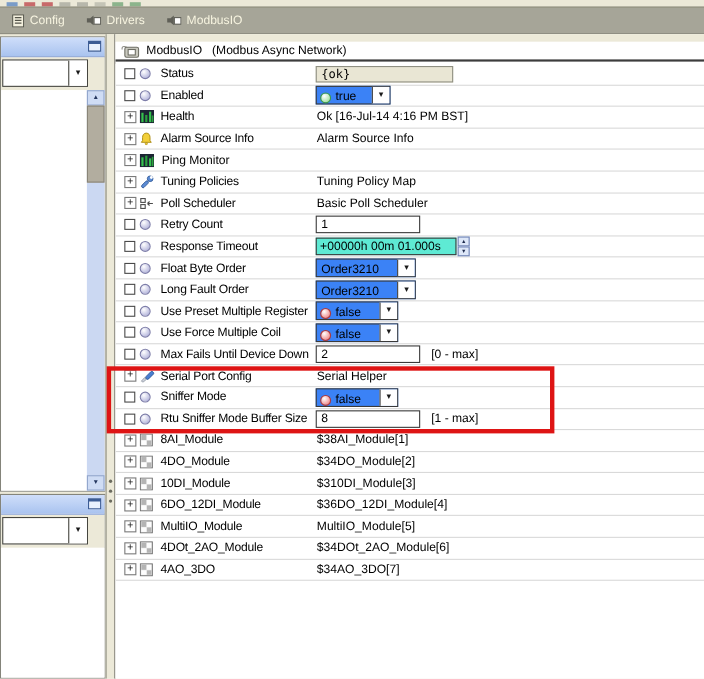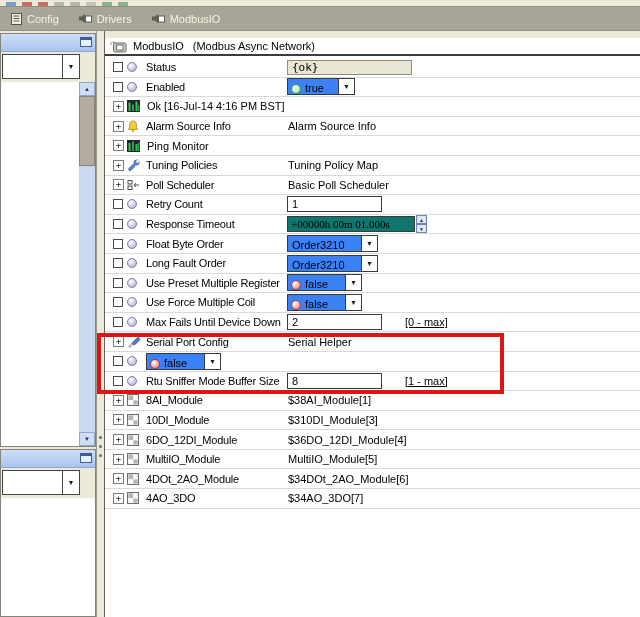--- a/index.html
+++ b/index.html
@@ -57,23 +57,23 @@
 
   .cb { width:10px; height:10px; background:#fff; border:1px solid #4a4a4a; display:inline-block; }
   .plus { width:11px; height:11px; background:#fff; border:1px solid #7a7a7a; display:flex; align-items:center; justify-content:center; }
   .plus::before { content:"+"; font-family:"DejaVu Sans Mono", monospace; font-size:9px; line-height:9px; color:#222; }
 
   .orb { width:10px; height:10px; border-radius:50%; display:inline-block; }
 
   .val-readonly { width:125px; height:15px; background:#e9e6d4; border:1px solid #8f8f82; font-family:"DejaVu Sans Mono", monospace; font-size:11px; padding:0 0 0 4px; line-height:13px; }
   .val-field { width:252px; height:16px; background:#e9e6d4; border:1px solid #3a3a3a; }
   .val-input { width:95px; height:16px; background:#fff; border:1px solid #3a3a3a; padding-left:4px; line-height:14px; }
-  .val-time { width:128px; height:16px; background:#0f766e; border:1px solid #3a3a3a; font-family:Liberation Serif, serif; font-size:11px; padding-left:3px; line-height:14px; }
+  .val-time { width:128px; height:16px; background:#5eead4; border:1px solid #3a3a3a; font-family:Liberation Sans, sans-serif; font-size:11px; padding-left:3px; line-height:14px; }
   .val-text { padding-left:1px; }
-  .suffix { margin-left:23px;text-decoration:underline; }
+  .suffix { margin-left:10px; }
 
   .dd { height:17px; background:#3b82f6; border:1px solid #3a3a3a; display:inline-flex; align-items:flex-end; }
   .dd .orb { margin-left:3px; }
   .dd-text { flex:1; padding-left:4px; }
   .dd-btn { width:16px; align-self:stretch; border-left:1px solid #3a3a3a; background:#fff; display:flex; align-items:center; justify-content:center; }
   .dd-btn::before { content:"▼"; font-size:7px; color:#1a1a1a; }
 
   .spin { width:11px; height:18px; margin-left:1px; display:flex; flex-direction:column; }
   .spin span { flex:1; background:#dde7f8; border:1px solid #6f83b5; display:flex; align-items:center; justify-content:center; }
   .spin .su::before { content:"▲"; font-size:5px; color:#1d2a4d; }
@@ -217,20 +217,21 @@
             <span style="display: flex;">
               <svg width="13" height="12" viewBox="0 0 13 12">
                 <rect width="13" height="12" fill="#1c2433"></rect>
                 <rect x="1.5" y="2.5" width="2" height="8.5" fill="#35c24d"></rect>
                 <rect x="5" y="4.5" width="2" height="6.5" fill="#2aa03e"></rect>
                 <rect x="8.5" y="1.5" width="2" height="9.5" fill="#35c24d"></rect>
                 <rect x="11" y="5" width="1.5" height="6" fill="#2aa03e"></rect>
               </svg>
             </span>
           </span>
+          <span class="label-col">Health</span>
           <span class="val-col">
             <span class="val-text">Ok [16-Jul-14 4:16 PM BST]</span>
           </span>
         </div>
         <div class="row">
           <span class="lead-col">
             <span class="plus"></span>
           </span>
           <span class="icon-col">
             <span style="display: flex;">
@@ -420,20 +421,21 @@
             <span class="val-text">Serial Helper</span>
           </span>
         </div>
         <div class="row">
           <span class="lead-col">
             <span class="cb"></span>
           </span>
           <span class="icon-col">
             <span class="orb" style="background: radial-gradient(circle at 35% 30%, rgb(255, 255, 255), rgb(185, 186, 222) 75%); border: 1px solid rgb(125, 125, 168);"></span>
           </span>
+          <span class="label-col">Sniffer Mode</span>
           <span class="val-col">
             <span class="dd" style="width: 75px;">
               <span class="orb" style="background: radial-gradient(circle at 35% 30%, rgb(255, 255, 255), rgb(240, 144, 144) 75%); border: 1px solid rgb(176, 58, 58);"></span>
               <span class="dd-text">false</span>
               <span class="dd-btn"></span>
             </span>
           </span>
         </div>
         <div class="row">
           <span class="lead-col">
@@ -476,100 +478,120 @@
             <span style="display: flex;">
               <svg width="12" height="12" viewBox="0 0 12 12">
                 <rect x="0.5" y="0.5" width="11" height="11" fill="#e9e9e9" stroke="#6e6e6e"></rect>
                 <rect x="1.5" y="1.5" width="4.5" height="4.5" fill="#b4b4b4"></rect>
                 <rect x="6.5" y="6.5" width="4" height="4" fill="#b4b4b4"></rect>
                 <rect x="1.5" y="6.5" width="4.5" height="4" fill="#fdfdfd"></rect>
                 <rect x="6.5" y="1.5" width="4" height="4.5" fill="#fdfdfd"></rect>
               </svg>
             </span>
           </span>
-          <span class="label-col">10DI_Module</span>
-          <span class="val-col">
-            <span class="val-text">$310DI_Module[3]</span>
+          <span class="label-col">4DO_Module</span>
+          <span class="val-col">
+            <span class="val-text">$34DO_Module[2]</span>
           </span>
         </div>
         <div class="row">
           <span class="lead-col">
             <span class="plus"></span>
           </span>
           <span class="icon-col">
             <span style="display: flex;">
               <svg width="12" height="12" viewBox="0 0 12 12">
                 <rect x="0.5" y="0.5" width="11" height="11" fill="#e9e9e9" stroke="#6e6e6e"></rect>
                 <rect x="1.5" y="1.5" width="4.5" height="4.5" fill="#b4b4b4"></rect>
                 <rect x="6.5" y="6.5" width="4" height="4" fill="#b4b4b4"></rect>
                 <rect x="1.5" y="6.5" width="4.5" height="4" fill="#fdfdfd"></rect>
                 <rect x="6.5" y="1.5" width="4" height="4.5" fill="#fdfdfd"></rect>
               </svg>
             </span>
           </span>
-          <span class="label-col">6DO_12DI_Module</span>
-          <span class="val-col">
-            <span class="val-text">$36DO_12DI_Module[4]</span>
+          <span class="label-col">10DI_Module</span>
+          <span class="val-col">
+            <span class="val-text">$310DI_Module[3]</span>
           </span>
         </div>
         <div class="row">
           <span class="lead-col">
             <span class="plus"></span>
           </span>
           <span class="icon-col">
             <span style="display: flex;">
               <svg width="12" height="12" viewBox="0 0 12 12">
                 <rect x="0.5" y="0.5" width="11" height="11" fill="#e9e9e9" stroke="#6e6e6e"></rect>
                 <rect x="1.5" y="1.5" width="4.5" height="4.5" fill="#b4b4b4"></rect>
                 <rect x="6.5" y="6.5" width="4" height="4" fill="#b4b4b4"></rect>
                 <rect x="1.5" y="6.5" width="4.5" height="4" fill="#fdfdfd"></rect>
                 <rect x="6.5" y="1.5" width="4" height="4.5" fill="#fdfdfd"></rect>
               </svg>
             </span>
           </span>
-          <span class="label-col">MultiIO_Module</span>
-          <span class="val-col">
-            <span class="val-text">MultiIO_Module[5]</span>
+          <span class="label-col">6DO_12DI_Module</span>
+          <span class="val-col">
+            <span class="val-text">$36DO_12DI_Module[4]</span>
           </span>
         </div>
         <div class="row">
           <span class="lead-col">
             <span class="plus"></span>
           </span>
           <span class="icon-col">
             <span style="display: flex;">
               <svg width="12" height="12" viewBox="0 0 12 12">
                 <rect x="0.5" y="0.5" width="11" height="11" fill="#e9e9e9" stroke="#6e6e6e"></rect>
                 <rect x="1.5" y="1.5" width="4.5" height="4.5" fill="#b4b4b4"></rect>
                 <rect x="6.5" y="6.5" width="4" height="4" fill="#b4b4b4"></rect>
                 <rect x="1.5" y="6.5" width="4.5" height="4" fill="#fdfdfd"></rect>
                 <rect x="6.5" y="1.5" width="4" height="4.5" fill="#fdfdfd"></rect>
               </svg>
             </span>
           </span>
-          <span class="label-col">4DOt_2AO_Module</span>
-          <span class="val-col">
-            <span class="val-text">$34DOt_2AO_Module[6]</span>
+          <span class="label-col">MultiIO_Module</span>
+          <span class="val-col">
+            <span class="val-text">MultiIO_Module[5]</span>
           </span>
         </div>
         <div class="row">
           <span class="lead-col">
             <span class="plus"></span>
           </span>
           <span class="icon-col">
             <span style="display: flex;">
               <svg width="12" height="12" viewBox="0 0 12 12">
                 <rect x="0.5" y="0.5" width="11" height="11" fill="#e9e9e9" stroke="#6e6e6e"></rect>
                 <rect x="1.5" y="1.5" width="4.5" height="4.5" fill="#b4b4b4"></rect>
                 <rect x="6.5" y="6.5" width="4" height="4" fill="#b4b4b4"></rect>
                 <rect x="1.5" y="6.5" width="4.5" height="4" fill="#fdfdfd"></rect>
                 <rect x="6.5" y="1.5" width="4" height="4.5" fill="#fdfdfd"></rect>
               </svg>
             </span>
           </span>
+          <span class="label-col">4DOt_2AO_Module</span>
+          <span class="val-col">
+            <span class="val-text">$34DOt_2AO_Module[6]</span>
+          </span>
+        </div>
+        <div class="row">
+          <span class="lead-col">
+            <span class="plus"></span>
+          </span>
+          <span class="icon-col">
+            <span style="display: flex;">
+              <svg width="12" height="12" viewBox="0 0 12 12">
+                <rect x="0.5" y="0.5" width="11" height="11" fill="#e9e9e9" stroke="#6e6e6e"></rect>
+                <rect x="1.5" y="1.5" width="4.5" height="4.5" fill="#b4b4b4"></rect>
+                <rect x="6.5" y="6.5" width="4" height="4" fill="#b4b4b4"></rect>
+                <rect x="1.5" y="6.5" width="4.5" height="4" fill="#fdfdfd"></rect>
+                <rect x="6.5" y="1.5" width="4" height="4.5" fill="#fdfdfd"></rect>
+              </svg>
+            </span>
+          </span>
           <span class="label-col">4AO_3DO</span>
           <span class="val-col">
             <span class="val-text">$34AO_3DO[7]</span>
           </span>
         </div>
       </div>
   </div>
 
   <div class="redbox" style="border-color: rgb(222, 20, 20);"></div>
 

